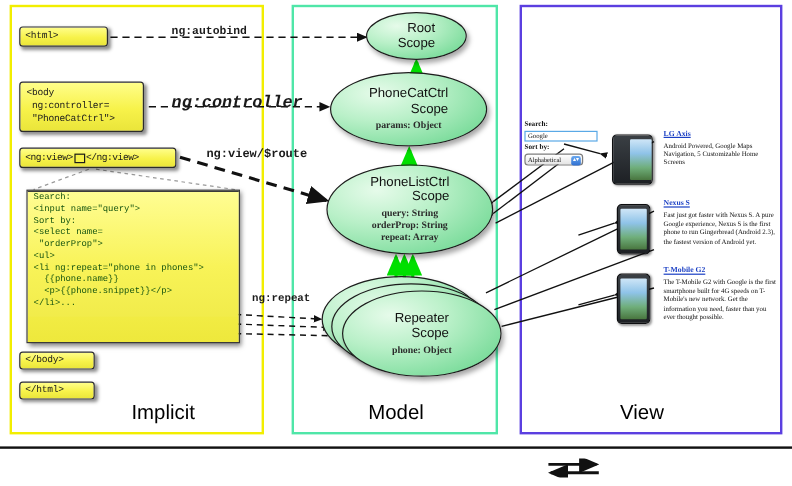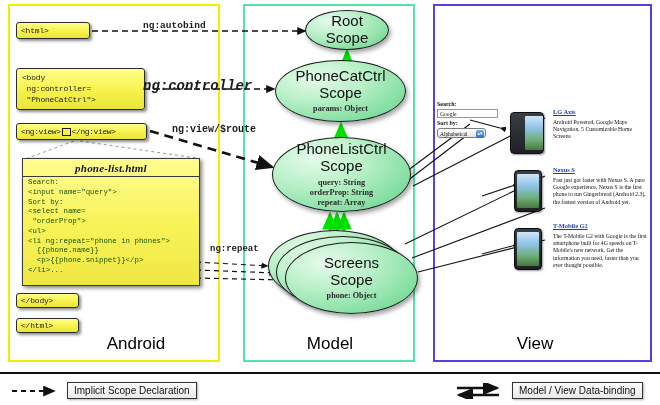--- a/index.html
+++ b/index.html
@@ -20,21 +20,21 @@
 
   
   .tagbox{position:absolute;box-sizing:border-box;
           background:linear-gradient(180deg,#fffe8a 0%,#f7f24a 55%,#eae53a 100%);
           border:1.6px solid #2b2b2b;border-radius:3px;
           box-shadow:2px 2px 3px rgba(0,0,0,.45);
           font-family:"Liberation Mono", monospace;font-weight:normal;
           font-size:8px;color:#1b1b1b;letter-spacing:-.2px;
           display:flex;align-items:center;padding:0 4px;white-space:pre;}
   #tag-html{left:16px;top:22px;width:74px;height:17px;}
-  #tag-body{left:16px;top:68px;width:129px;height:42px;display:block;
+  #tag-body{left:16px;top:68px;width:104px;height:42px;display:block;
             padding:4px 5px;line-height:1.35;align-items:flex-start;}
   #tag-ngview{left:16px;top:123px;width:131px;height:17px;letter-spacing:-.4px;}
   #tag-bodyclose{left:16px;top:293px;width:63px;height:15px;}
   #tag-htmlclose{left:16px;top:318px;width:63px;height:15px;}
   .ngview-sq{display:inline-block;width:7px;height:6px;border:1.3px solid #1b1b1b;
              background:#f7f24a;margin:0 1px;vertical-align:middle;}
 
   
   #card-phonelist{position:absolute;left:22px;top:158px;width:178px;height:128px;
       background:linear-gradient(180deg,#fffd90 0%,#f8f352 50%,#eee83c 100%);
@@ -46,21 +46,21 @@
       color:#14530f;white-space:pre;padding:1px 0 0 5px;
       border-top:1.2px solid #3a3a3a;background:rgba(255,255,255,.04);
       height:105px;box-sizing:border-box;}
 
   
   .scope{position:absolute;border-radius:50%;
      background:radial-gradient(ellipse at 30% 28%, #e6fbea 0%, #b9f0c8 38%, #7fdd9e 78%, #62cf87 100%);
      border:1.6px solid #1c1c1c;box-shadow:2px 3px 4px rgba(0,0,0,.35);
      display:flex;flex-direction:column;align-items:center;justify-content:center;
      text-align:center;box-sizing:border-box;}
-  .scope .nm{font-size:15px;color:#111;line-height:1.12;font-family:"Liberation Sans",sans-serif;}
+  .scope .nm{font-size:11px;color:#111;line-height:1.12;font-family:"Liberation Sans",sans-serif;text-align:right;}
   .scope .props{font-family:Liberation Serif, serif;font-size:8.2px;font-weight:bold;
                 color:#2b2b2b;line-height:1.22;margin-top:3px;white-space:pre;}
   #scope-root{left:305px;top:10px;width:84px;height:40px;}
   #scope-catctrl{left:275px;top:60px;width:131px;height:62px;}
   #scope-listctrl{left:272px;top:137px;width:139px;height:75px;}
   #scope-rep-a{left:268px;top:230px;width:133px;height:72px;z-index:2;}
   #scope-rep-b{left:276px;top:236px;width:133px;height:72px;z-index:3;}
   #scope-rep-c{left:285px;top:242px;width:133px;height:72px;z-index:4;}
 
   
@@ -173,21 +173,20 @@
  ng:controller=
  "PhoneCatCtrl"&gt;</div>
 
   <div class="tagbox" id="tag-ngview">
     <span>&lt;ng:view&gt;</span>
     <span class="ngview-sq"></span>
     <span>&lt;/ng:view&gt;</span>
   </div>
 
   <div id="card-phonelist">
-    <div id="card-title">phone-list.html</div>
     <div id="card-code">Search:
 &lt;input name="query"&gt;
 Sort by:
 &lt;select name=
  "orderProp"&gt;
 &lt;ul&gt;
 &lt;li ng:repeat="phone in phones"&gt;
   {{phone.name}}
   &lt;p&gt;{{phone.snippet}}&lt;/p&gt;
 &lt;/li&gt;...</div>
@@ -223,21 +222,21 @@
     </div>
     <div class="props">query: String
 orderProp: String
 repeat: Array</div>
   </div>
 
   <div class="scope" id="scope-rep-a"></div>
   <div class="scope" id="scope-rep-b"></div>
   <div class="scope" id="scope-rep-c">
     <div class="nm">
-      <span>Screens</span><br>
+      <span>Repeater</span><br>
       <span>Scope</span>
     </div>
     <div class="props">phone: Object</div>
   </div>
 
   <div id="view-form">
     <div class="vf-label">Search:</div>
     <div id="vf-input">Google</div>
     <div class="vf-label" style="margin-top:2px">Sort by:</div>
     <div id="vf-select">
@@ -262,50 +261,38 @@
   </div>
   <div class="phone-entry" id="pe2">
     <div class="pe-title">Nexus S</div>
     <div class="pe-desc">Fast just got faster with Nexus S. A pure Google experience, Nexus S is the first phone to run Gingerbread (Android 2.3), the fastest version of Android yet.</div>
   </div>
   <div class="phone-entry" id="pe3">
     <div class="pe-title">T-Mobile G2</div>
     <div class="pe-desc">The T-Mobile G2 with Google is the first smartphone built for 4G speeds on T-Mobile's new network. Get the information you need, faster than you ever thought possible.</div>
   </div>
 
-  <div class="panel-title" id="title-template">Android</div>
+  <div class="panel-title" id="title-template">Implicit</div>
   <div class="panel-title" id="title-view">View</div>
   <div class="panel-title" id="title-model">Model</div>
 
   <div id="legend">
 
-    <div class="lg-item" id="lg1">
-      <svg class="lg-art" viewBox="0 0 52 16">
-        <defs>
-            <marker id="lgah1" markerWidth="7" markerHeight="7" refX="6" refY="3" orient="auto">
-          <path d="M0,0 L7,3 L0,6 z" fill="#111"></path>
-            </marker>
-          </defs>
-        <path d="M2,8 L44,8" stroke="#111" stroke-width="1.8" stroke-dasharray="5,4" fill="none" marker-end="url(#lgah1)"></path>
-      </svg>
-      <span class="lg-box">Implicit Scope Declaration</span>
-    </div>
 
 
     <div class="lg-item" id="lg3">
       <svg class="lg-art" viewBox="0 0 52 16">
         <defs>
             <marker id="lgah3" markerWidth="7" markerHeight="7" refX="6" refY="3" orient="auto">
           <path d="M0,0 L7,3 L0,6 z" fill="#111"></path>
             </marker>
         <marker id="lgah4" markerWidth="7" markerHeight="7" refX="1" refY="3" orient="auto">
           <path d="M7,0 L0,3 L7,6 z" fill="#111"></path>
             </marker>
           </defs>
         <path d="M2,5 L42,5" stroke="#111" stroke-width="2.4" fill="none" marker-end="url(#lgah3)"></path>
         <path d="M4,12 L44,12" stroke="#111" stroke-width="2.4" fill="none" marker-start="url(#lgah4)"></path>
       </svg>
-      <span class="lg-box">Model / View Data-binding</span>
     </div>
 
   </div>
 
 </div>
 
 </body></html>

